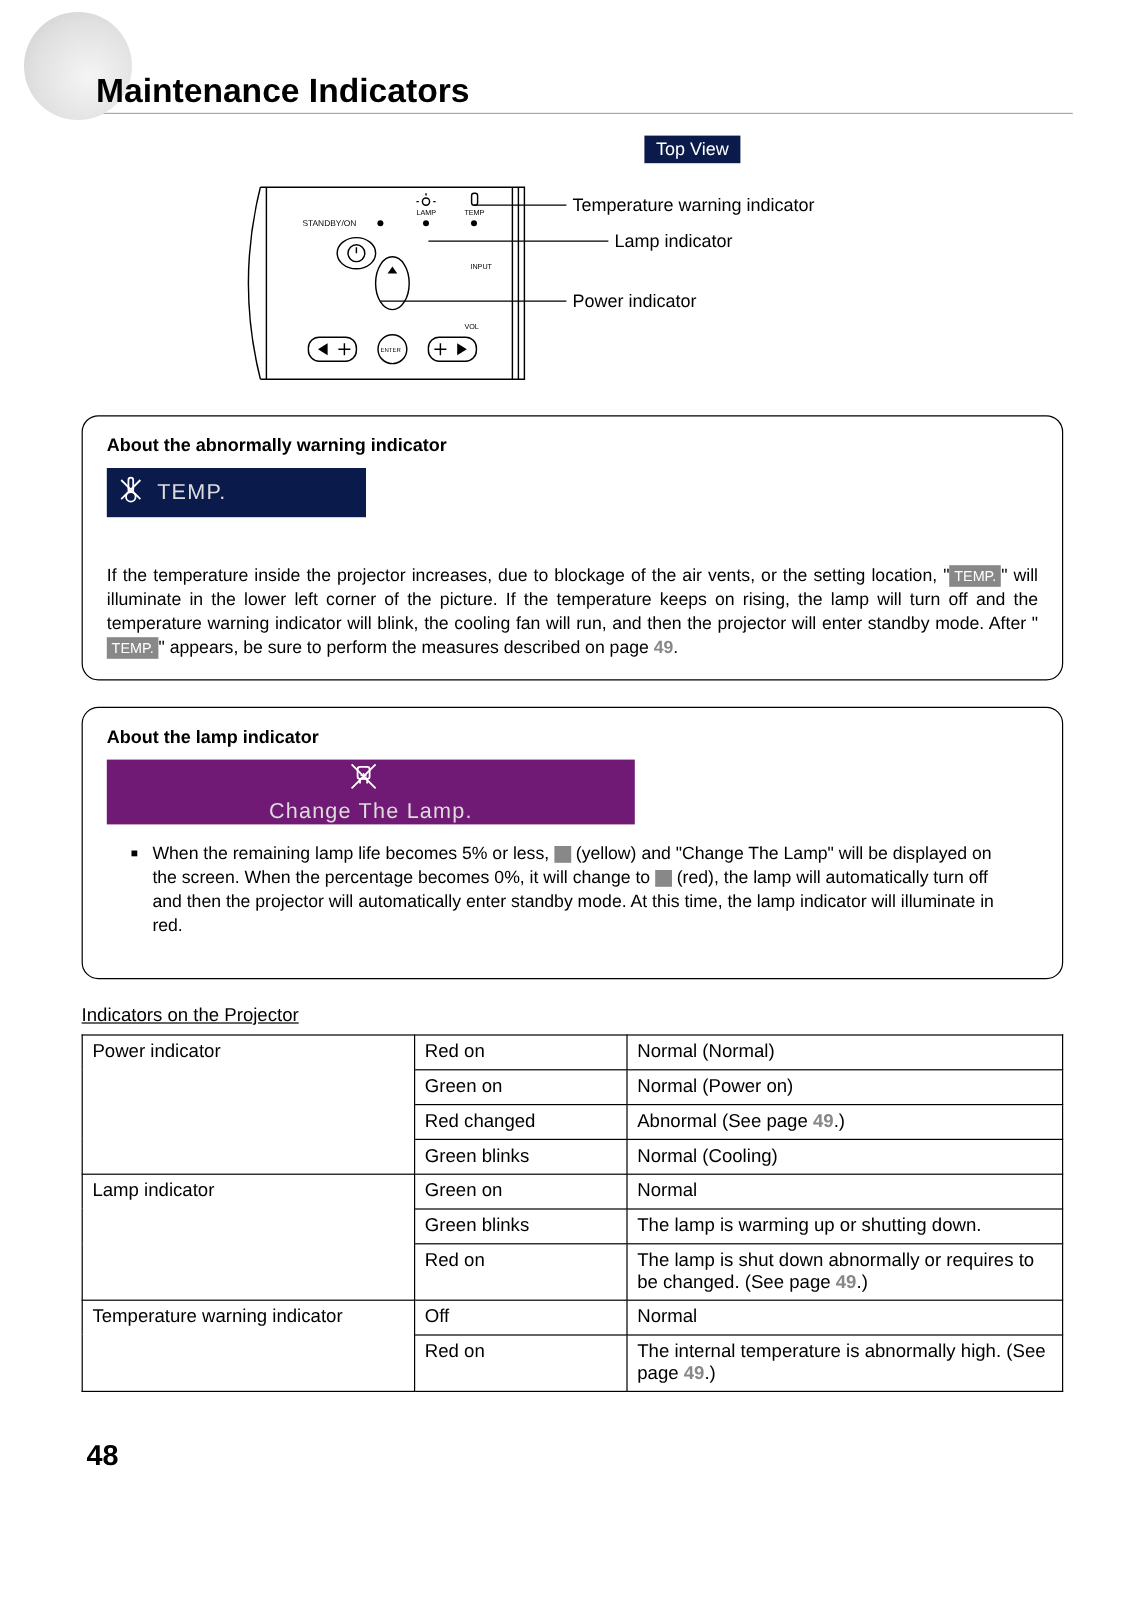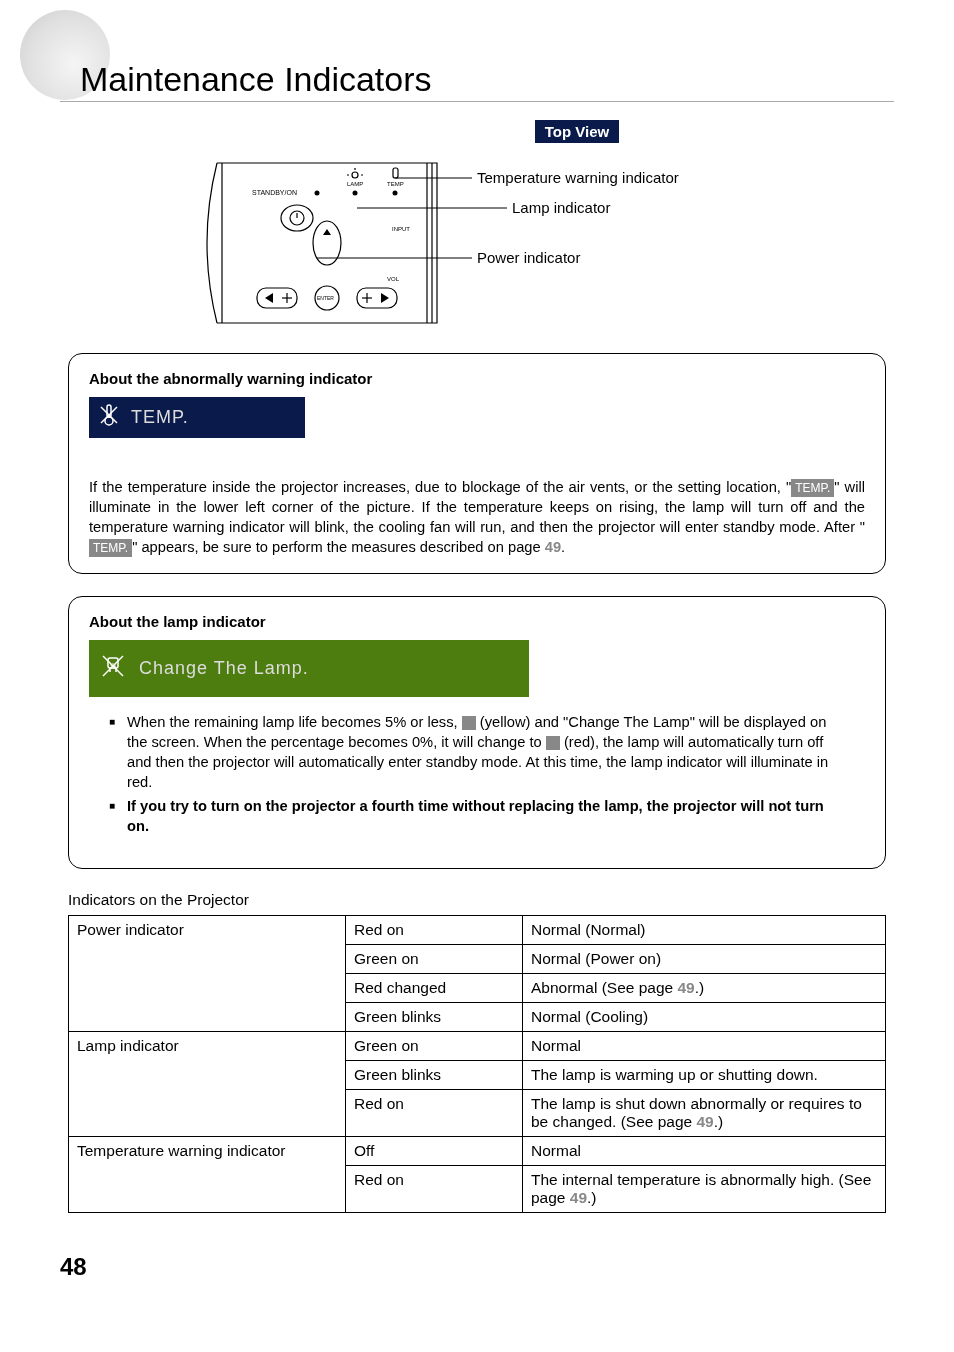--- a/index.html
+++ b/index.html
@@ -18,22 +18,22 @@
     position: absolute;
     top: 10px;
     left: 20px;
     width: 90px;
     height: 90px;
     border-radius: 50%;
     background: radial-gradient(circle at 60% 60%, #f5f5f5 0%, #e0e0e0 60%, #ccc 100%);
     z-index: 0;
   }
   .title {
-    font-size: 34px;
-    font-weight: normal;
+    font-size: 28px;
+    font-weight: bold;
     margin: 30px 0 2px 20px;
     position: relative;
     z-index: 1;
   }
   .title-underline {
     border-bottom: 1px solid #aaa;
     margin-bottom: 18px;
   }
   .intro-list {
     margin: 0 0 14px 30px;
@@ -53,21 +53,21 @@
     font-size: 10px;
   }
   .topview-row {
     display: flex;
     justify-content: center;
     margin-bottom: 10px;
   }
   .topview-label {
     background: #0a1a4a;
     color: #fff;
-    font-weight: bold;
+    font-weight: normal;
     font-size: 15px;
     padding: 3px 10px;
     margin-left: 200px;
   }
   .diagram-row {
     display: flex;
     justify-content: center;
     margin-bottom: 20px;
   }
   .section-box {
@@ -92,27 +92,28 @@
     padding: 6px 8px;
     margin-bottom: 10px;
   }
   .temp-osd .osd-icon {
     margin-right: 10px;
     color: #fff;
   }
   .lamp-osd {
     display: flex;
     align-items: center;
-    background: #4d7c0f;
+    background: #701a75;
     color: #ddd;
     font-size: 18px;
     letter-spacing: 1px;
     width: 420px;
-    padding: 12px 10px;
+    padding: 0 10px;
     margin-bottom: 12px;
+    flex-direction: column;
   }
   .lamp-osd .osd-icon {
     margin-right: 12px;
     color: #fff;
   }
   .section-text {
     font-size: 14.7px;
     line-height: 1.35;
     text-align: justify;
     margin-top: 40px;
@@ -158,38 +159,40 @@
   .bullet-list li::before {
     content: "■";
     position: absolute;
     left: 4px;
     top: 2px;
     font-size: 10px;
   }
   .table-caption {
     font-size: 15.5px;
     margin: 0 8px 6px 8px;
+    text-decoration: underline;
   }
   table.ind {
     border-collapse: collapse;
     width: calc(100% - 16px);
     margin: 0 8px;
     font-size: 15.5px;
   }
   table.ind td {
     border: 1px solid #000;
     padding: 5px 8px;
     vertical-align: top;
   }
   table.ind td.c1 { width: 260px; }
   table.ind td.c2 { width: 160px; }
   .pagenum {
     font-size: 24px;
     font-weight: bold;
     margin-top: 40px;
+    margin-left: 12px;
   }
 
   
   .diag-label {
     font-size: 15px;
   }
 </style>
 </head>
 <body>
 
@@ -302,21 +305,20 @@
               <circle cx="14" cy="14" r="2" stroke-dasharray="1 1"></circle>
             </g>
           </svg>
       </span>
       <span>Change The Lamp.</span>
     </div>
     <ul class="bullet-list">
       <li>
         <span>When the remaining lamp life becomes 5% or less, </span><span class="inline-icon-y"></span> <span>(yellow)</span><span> and "Change The Lamp" will be displayed on the screen. When the percentage becomes 0%, it will change to </span><span class="inline-icon-r"></span> <span>(red)</span><span>, the lamp will automatically turn off and then the projector will automatically enter standby mode. At this time, the lamp indicator will illuminate in red.</span>
       </li>
-      <li><b>If you try to turn on the projector a fourth time without replacing the lamp, the projector will not turn on.</b></li>
     </ul>
   </div>
 
   <div class="table-caption">Indicators on the Projector</div>
   <table class="ind">
     <tbody>
         <tr>
       <td class="c1" rowspan="4">Power indicator</td>
       <td class="c2">Red on</td>
       <td>Normal (Normal)</td>

